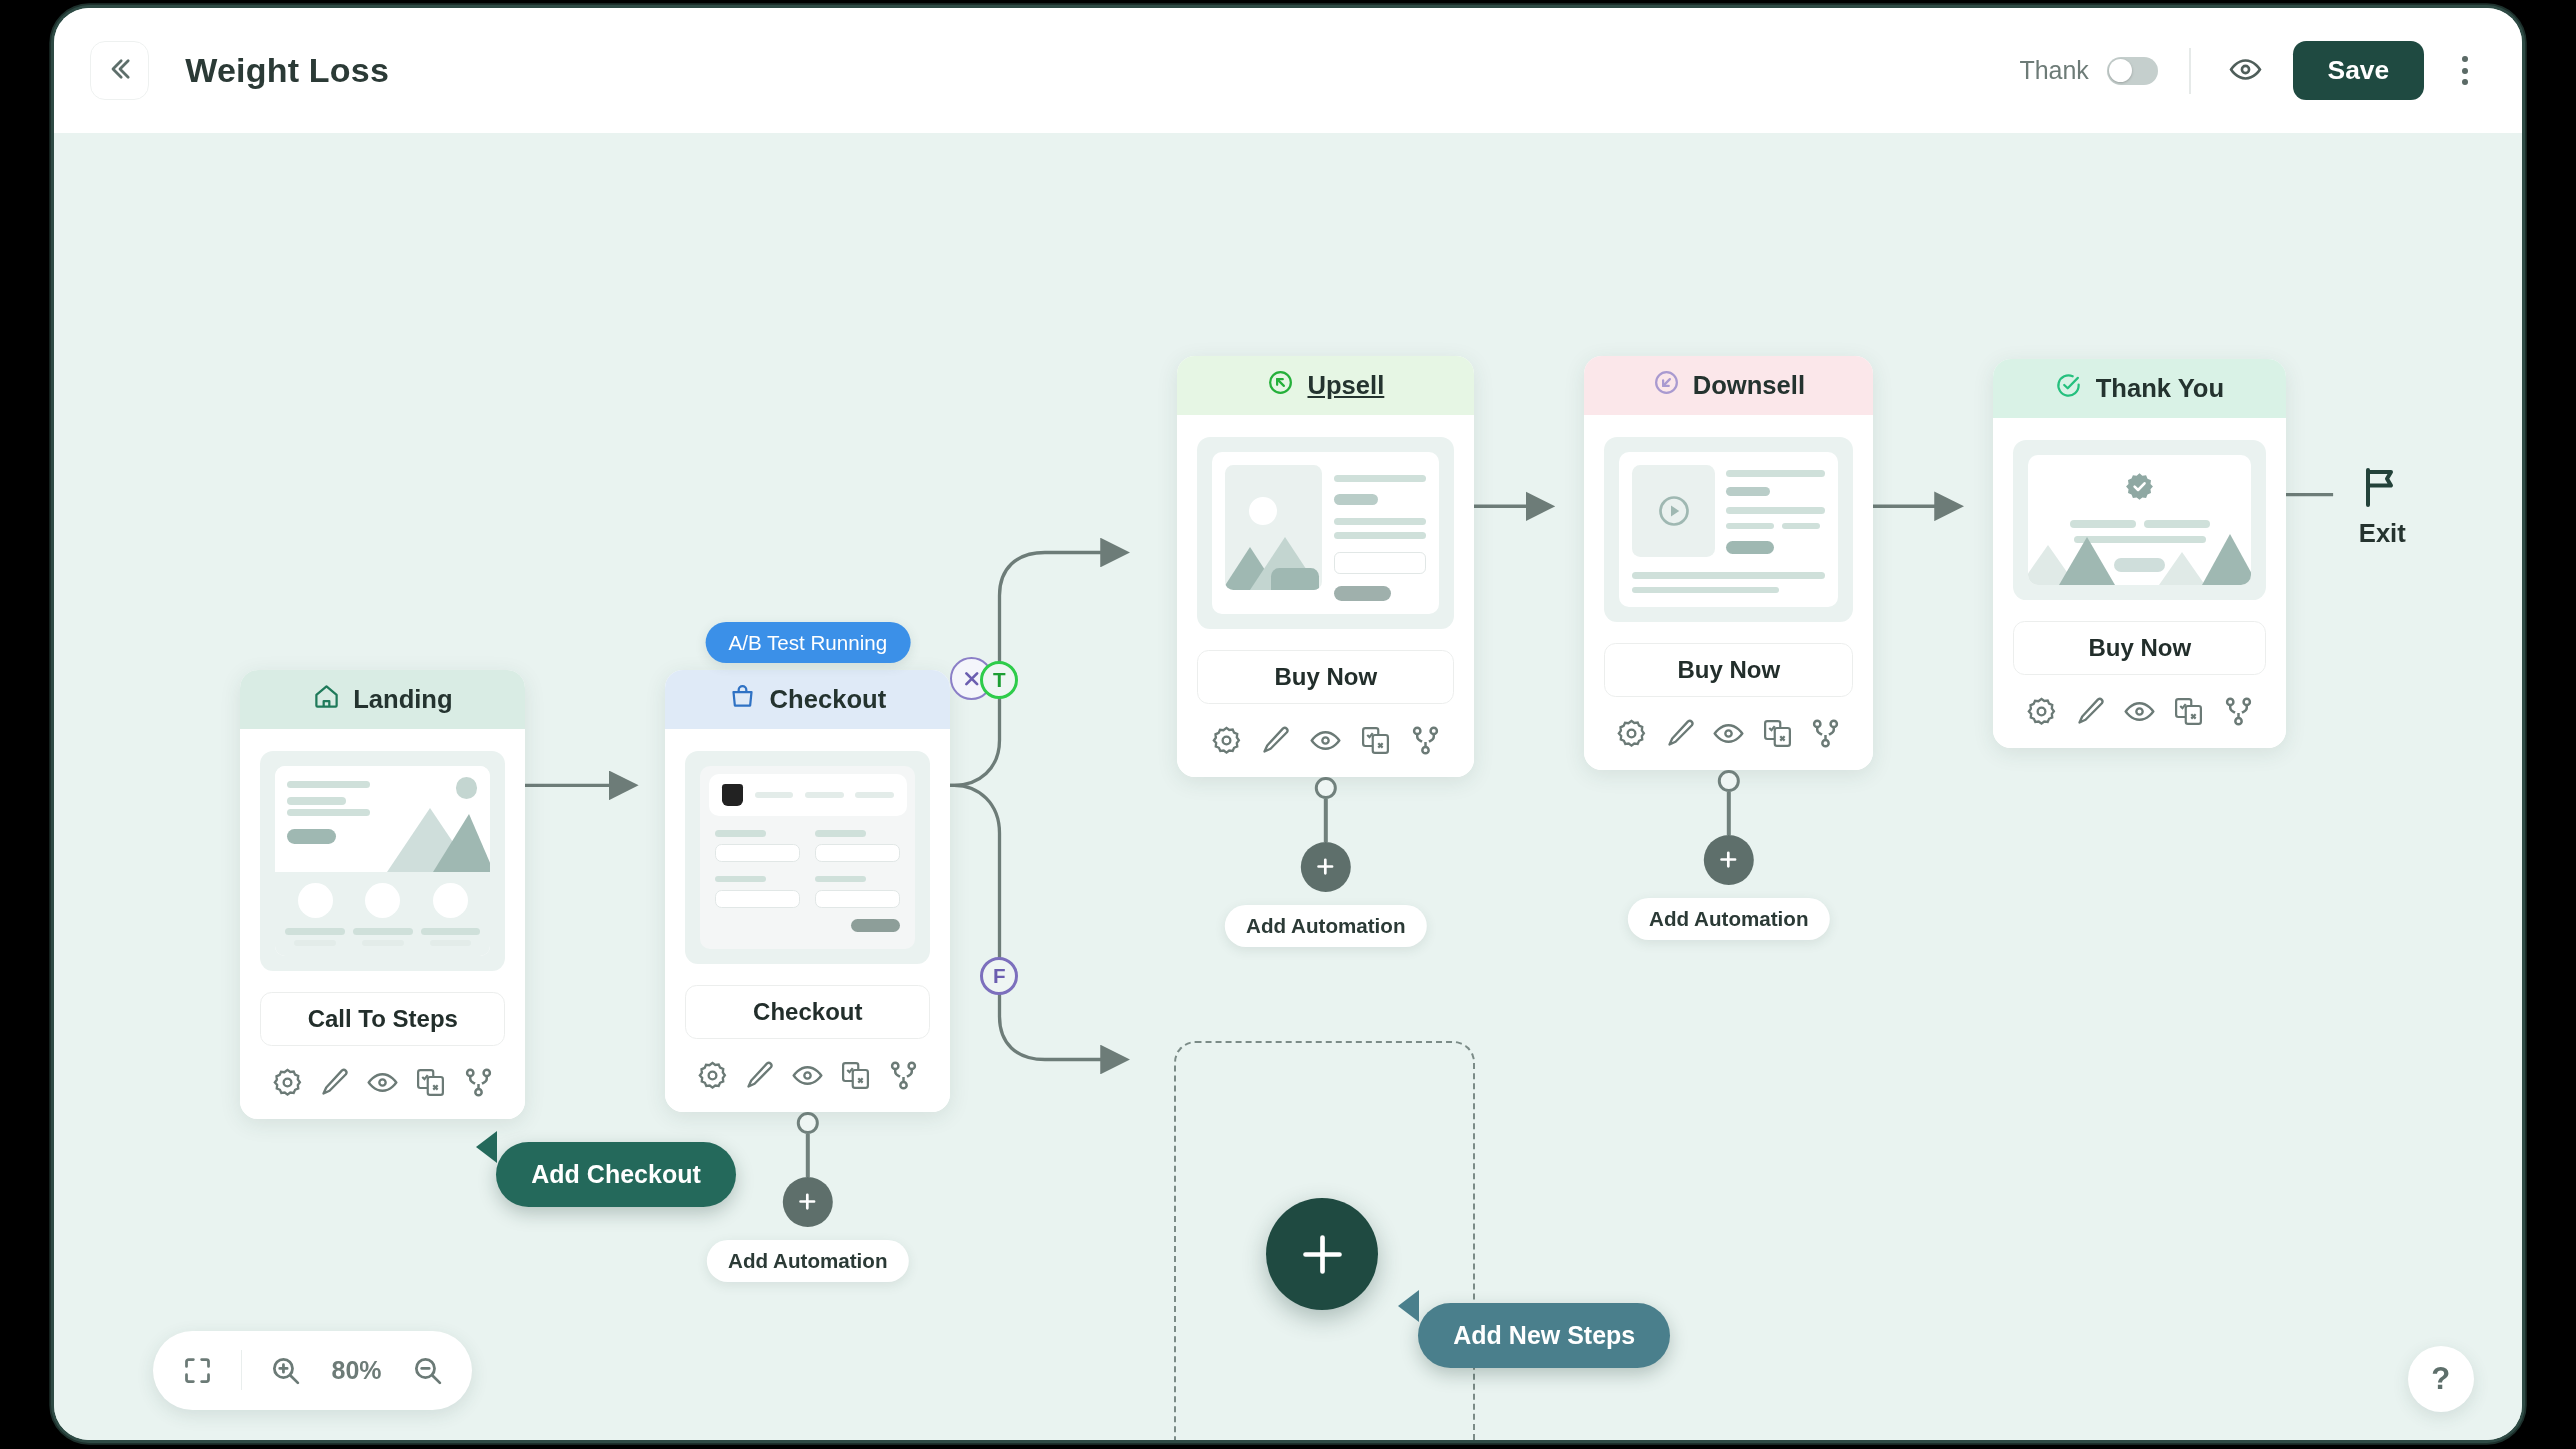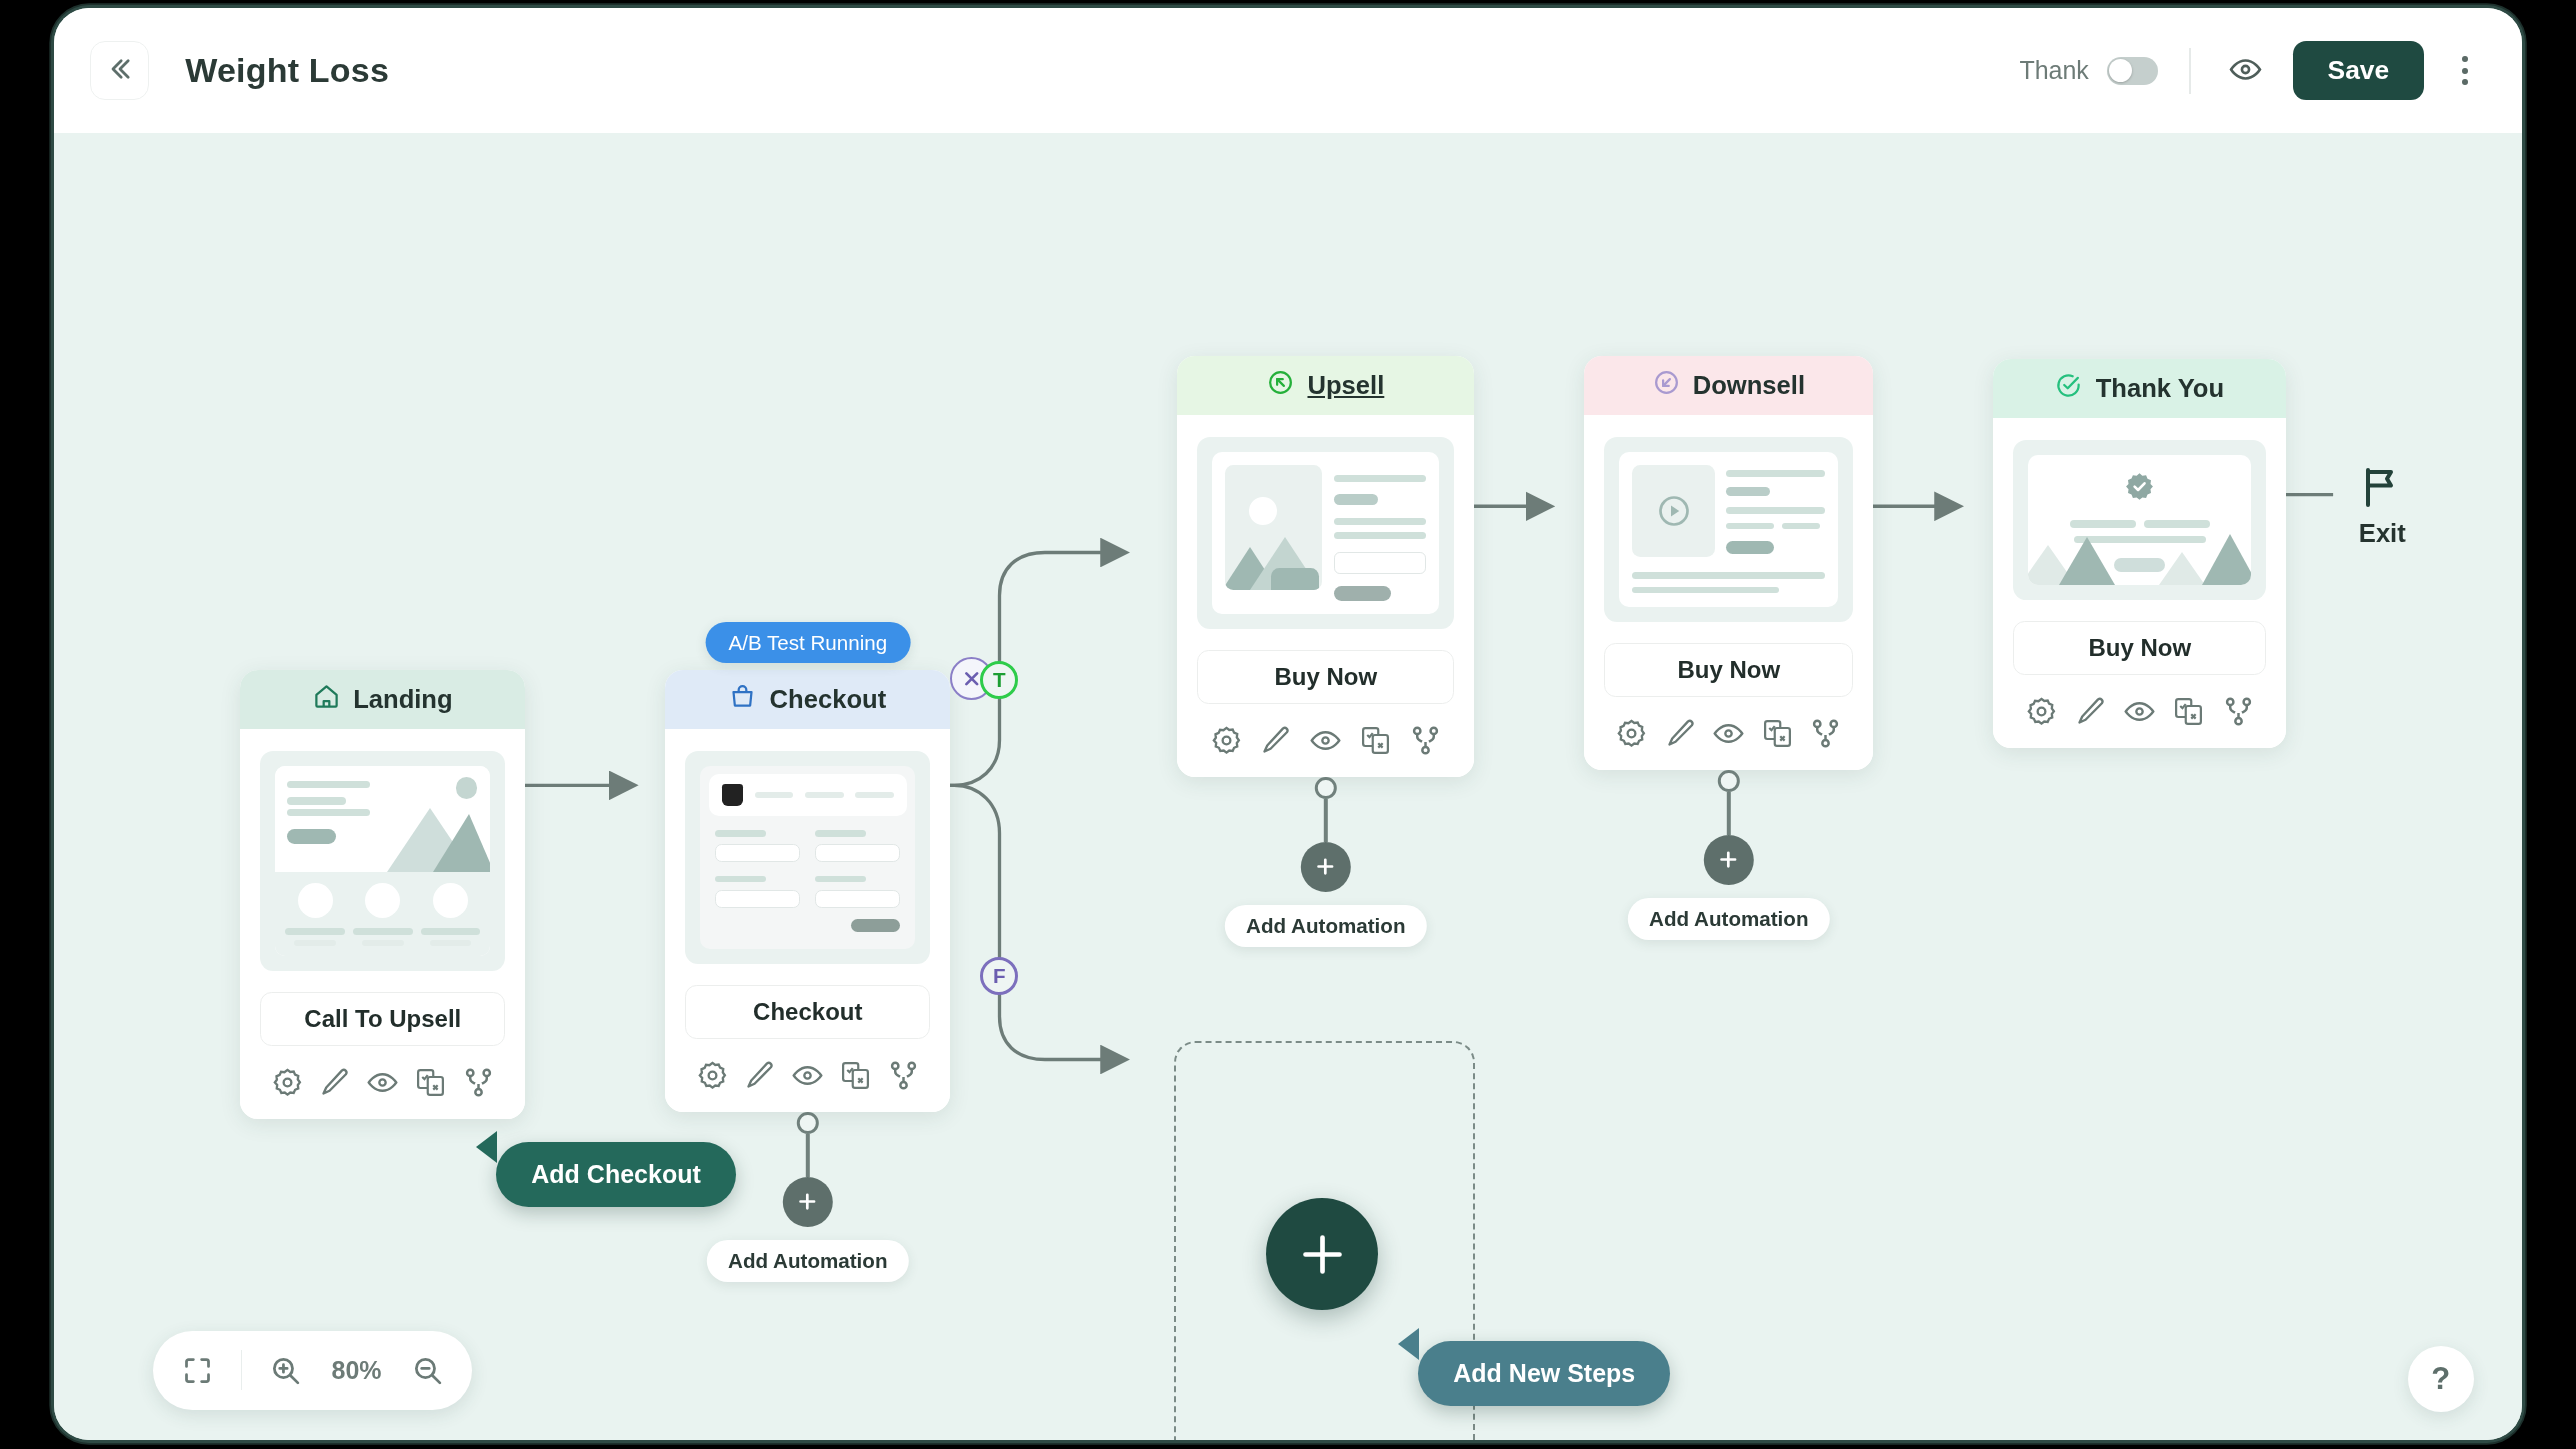--- a/index.html
+++ b/index.html
@@ -359,21 +359,21 @@
                     </div>
                 <div style="flex:1;">
                       <div style="width:35px;height:35px;border-radius:50%;background:#fff;margin:0 auto 10px;"></div>
                       <div class="bar" style="height:6.6px;margin-bottom:5px;"></div>
                       <div class="bar-l" style="height:5.8px;width:70%;margin:0 auto;"></div>
                     </div>
               </div>
             </div>
           </div>
         </div>
-        <div class="node-cta">Call To Upsell</div>
+        <div class="node-cta">Call To Steps</div>
         <div class="node-tools">
           <span class="tool">
                 <svg viewBox="0 0 24 24" fill="none" stroke="#6b7a76" stroke-width="1.7">
                   <path d="M12 2.8l2 1.5 2.5-.3 1 2.3 2.3 1-.3 2.5 1.5 2-1.5 2 .3 2.5-2.3 1-1 2.3-2.5-.3-2 1.5-2-1.5-2.5.3-1-2.3-2.3-1 .3-2.5L2.8 12l1.5-2-.3-2.5 2.3-1 1-2.3 2.5.3z"></path>
                   <circle cx="12" cy="12" r="2.8"></circle>
                 </svg>
               </span>
           <span class="tool">
                 <svg viewBox="0 0 24 24" fill="none" stroke="#6b7a76" stroke-width="1.7" stroke-linejoin="round">
                   <path d="M17.5 3.2a2 2 0 0 1 2.8 2.8L8.4 18 4 20l2-4.4z"></path>
@@ -760,21 +760,21 @@
     <div class="big-plus" style="left:1212px; top:1065px;">
       <svg viewBox="0 0 24 24" fill="none" stroke="#fff" stroke-width="2.2" stroke-linecap="round">
             <path d="M12 4v16M4 12h16"></path>
           </svg>
     </div>
 
     <div class="tooltip tt-green" style="left:442px; top:1009px;">
       <span class="arrow"></span>
       <span>Add Checkout</span>
     </div>
-    <div class="tooltip tt-teal" style="left:1364px; top:1208px;">
+    <div class="tooltip tt-teal" style="left:1364px; top:1170px;">
       <span class="arrow"></span>
       <span>Add New Steps</span>
     </div>
 
     <div id="zoombar">
       <div class="zb">
         <svg viewBox="0 0 24 24" fill="none" stroke="#6b7a76" stroke-width="2" stroke-linecap="round" stroke-linejoin="round">
           <path d="M4 9V5.5A1.5 1.5 0 0 1 5.5 4H9"></path>
               <path d="M15 4h3.5A1.5 1.5 0 0 1 20 5.5V9"></path>
           <path d="M20 15v3.5a1.5 1.5 0 0 1-1.5 1.5H15"></path>

